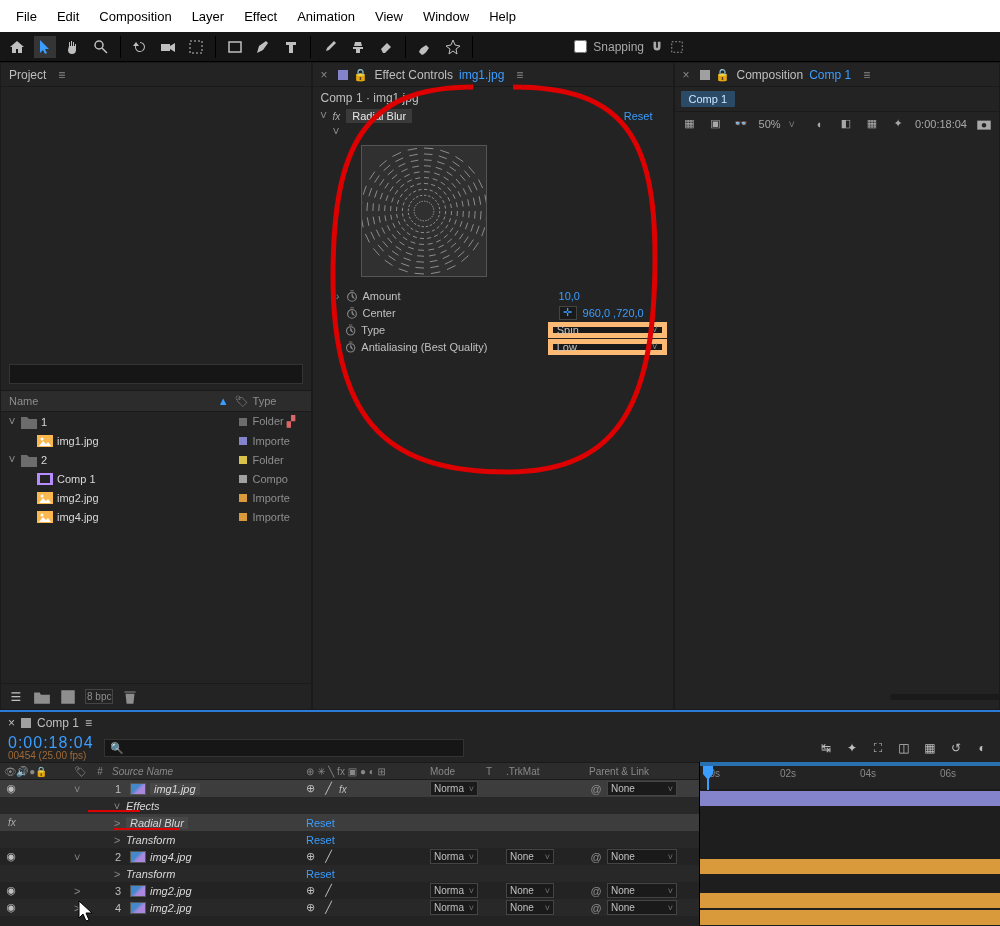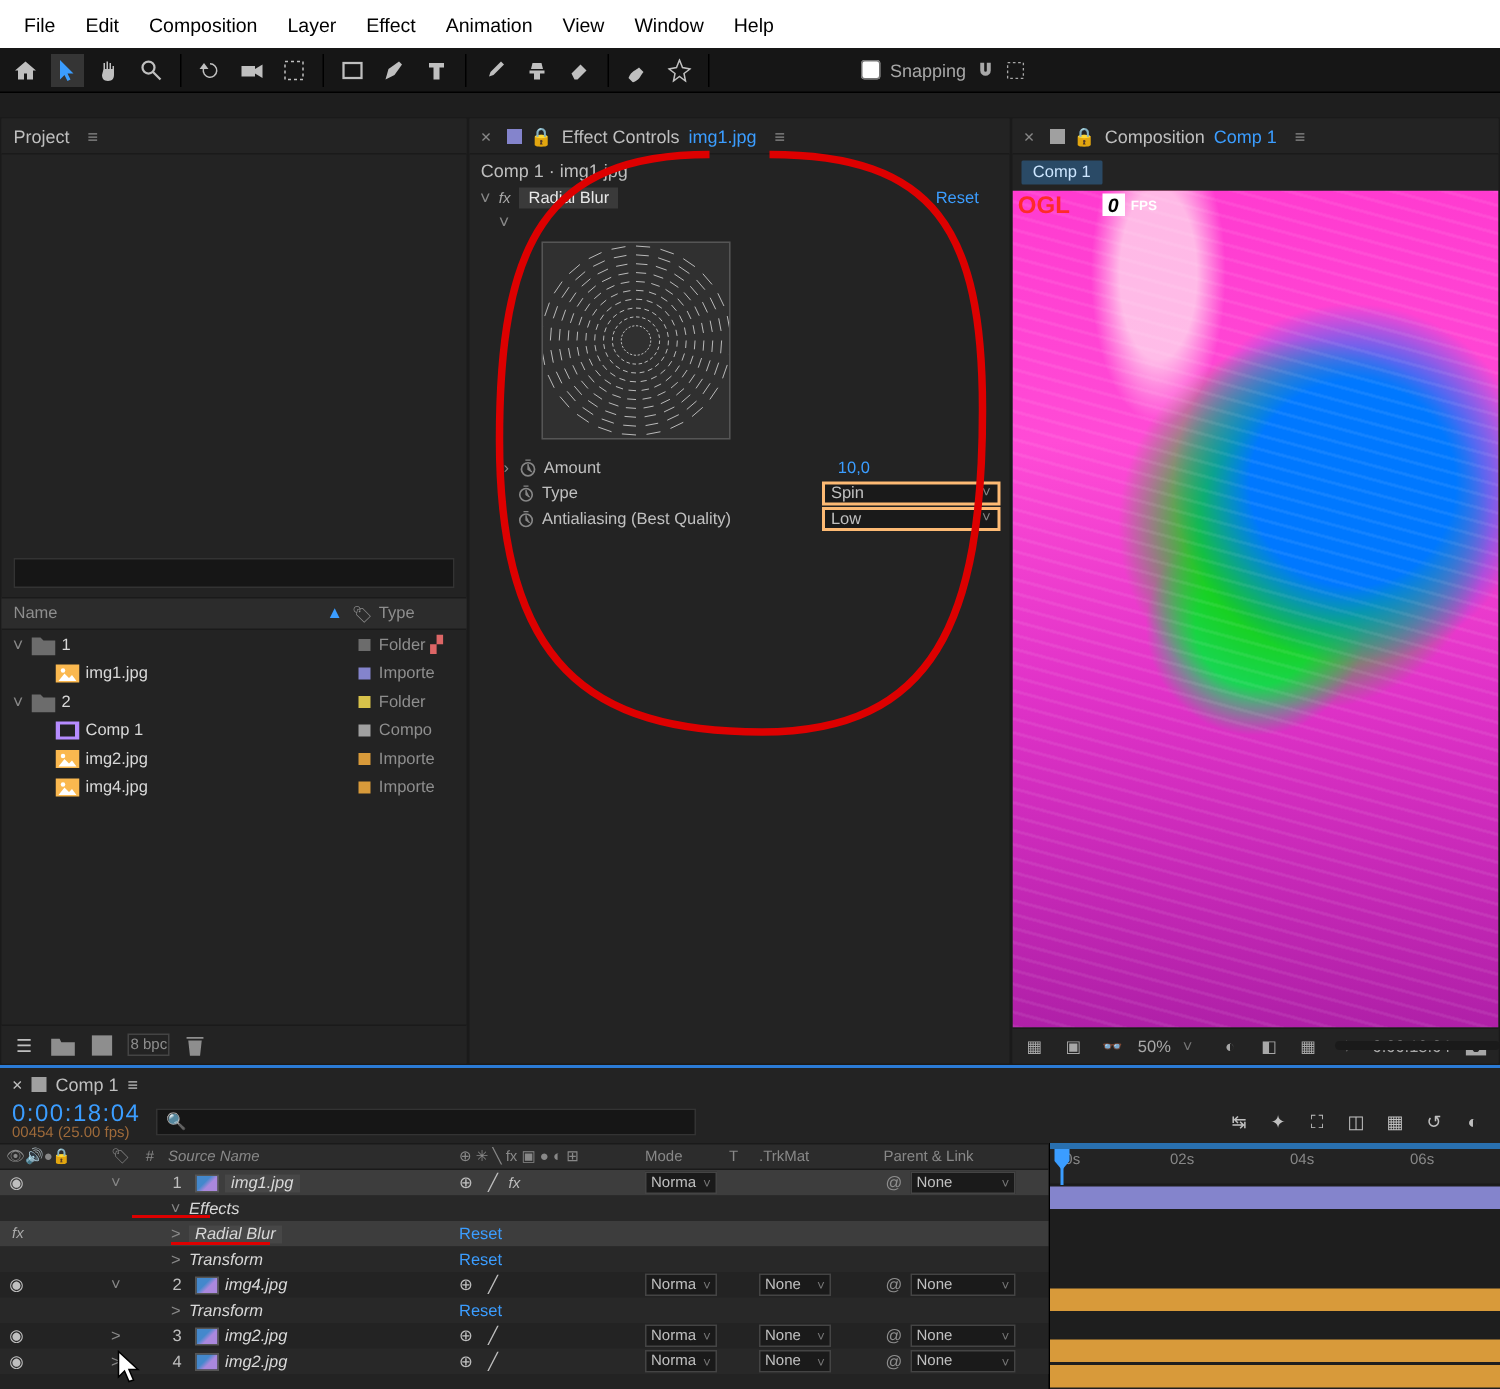--- a/index.html
+++ b/index.html
@@ -14,21 +14,21 @@
   .tbtn { width: 22px; height: 22px; display: flex; align-items: center; justify-content: center; fill: #bfbfbf; color: #bfbfbf; }
   .tbtn.sel { background: #353535; }
   .tbtn svg { width: 16px; height: 16px; }
   .snapping { display: flex; align-items: center; gap: 6px; margin-left: auto; margin-right: 310px; color:#a8a8a8; }
   .snapping input { accent-color:#5a5a5a; }
   .arrow-icon { fill:#3b9dff; }
   .toolsep { width:1px; height:22px; background:#000; margin:0 2px; }
 
   
   .main { display: flex; height: 648px; }
-  .panel { background: #232323; display: flex; flex-direction: column; border: 1px solid #1a1a1a; margin-top: 16px; }
+  .panel { background: #232323; display: flex; flex-direction: column; border: 1px solid #1a1a1a; }
   .panel-tab { height: 24px; display: flex; align-items: center; padding: 0 8px; background: #232323; border-bottom: 1px solid #1a1a1a; font-size: 12px; color:#bfbfbf; gap:6px; }
   .panel-tab .close { margin-right:4px; color:#888; }
   .panel-tab .opt{ margin-left:6px; color:#888; }
   .link { color: #3b9dff; }
 
   
   .project { width: 328px; }
   .project-search { padding: 6px 8px; }
   .project-search input { width:100%; background:#161616; border:1px solid #333; color:#888; padding:3px 6px; font-size:11px; outline:none; }
   .proj-header { display:flex; height:22px; background:#2c2c2c; align-items:center; padding:0 8px; font-size:11px; color:#8e8e8e; border-top:1px solid #1a1a1a; border-bottom:1px solid #1a1a1a; }
@@ -59,21 +59,21 @@
   .fx-row0 .reset{ margin-left:auto; margin-right:14px; color:#3b9dff; font-size:11px;}
   .tw2{ margin-left:14px; color:#888;}
   .blur-preview { width:126px; height:132px; border:1px solid #555; margin:6px 0 10px 42px; background:#303030; position:relative; overflow:hidden;}
   .blur-preview svg{ width:100%; height:100%; }
   .prop { display:flex; align-items:center; height:17px; font-size:11px; padding-left:14px; }
   .prop .sw{ width:14px; height:14px; margin-right:4px; fill:#868686; }
   .prop .pname{ width:196px; color:#c0c0c0; }
   .prop .pval{ color:#3b9dff; }
   .prop .pval .btn { width:18px; height:14px; background:#1a1a1a; border:1px solid #444; margin-right:6px; display:inline-flex; align-items:center; justify-content:center;}
   .prop .ptw{ width:10px; display:inline-block; text-align:center; color:#888; margin-right:2px;}
-  .dd { background:#1a1a1a; border:2px solid #fdba74; color:#c0c0c0; width:124px; height:16px; font-size:11px; padding:0 4px; display:flex; align-items:center; justify-content:space-between;}
+  .dd { background:#1a1a1a; border:5px solid #fdba74; color:#c0c0c0; width:124px; height:16px; font-size:11px; padding:0 4px; display:flex; align-items:center; justify-content:space-between;}
   .dd .chev{ color:#888; font-size:10px;}
 
   
   .annot{ position:absolute; left:10px; top:14px; width:340px; height:400px; pointer-events:none; }
   .annot svg{ width:100%; height:100%; }
 
   
   .comp { flex:1; display:flex; flex-direction:column;}
   .comp .chip{ background:#2a4a66; padding:2px 8px; margin:4px 6px; display:inline-block; font-size:11px; color:#cde6ff; border-radius:1px;}
   .viewer { flex:1; background:#232323; position:relative; overflow:hidden;}
@@ -428,20 +428,29 @@
           </svg>
         <span class="pname">Amount</span>
         <span class="pval link">10,0</span>
       </div>
       <div class="prop">
         <span class="ptw"></span>
         <svg class="sw" viewBox="0 0 16 16">
             <circle cx="8" cy="9" r="5" fill="none" stroke="#868686" stroke-width="1.3"></circle>
             <path stroke="#868686" d="M8 5v4l3 2M6 2h4"></path>
           </svg>
+        <span class="pname">Center</span>
+        <span class="pval"><span class="btn">✛</span><span class="link">960,0 ,720,0</span></span>
+      </div>
+      <div class="prop">
+        <span class="ptw"></span>
+        <svg class="sw" viewBox="0 0 16 16">
+            <circle cx="8" cy="9" r="5" fill="none" stroke="#868686" stroke-width="1.3"></circle>
+            <path stroke="#868686" d="M8 5v4l3 2M6 2h4"></path>
+          </svg>
         <span class="pname">Type</span>
         <span class="dd">
             <span>Spin</span>
             <span class="chev">˅</span>
           </span>
       </div>
       <div class="prop">
         <span class="ptw"></span>
         <svg class="sw" viewBox="0 0 16 16">
             <circle cx="8" cy="9" r="5" fill="none" stroke="#868686" stroke-width="1.3"></circle>
@@ -465,28 +474,20 @@
   <div class="panel comp">
     <div class="panel-tab">
       <span class="close">×</span>
       <span style="width:10px;height:10px;background:#a0a0a0;display:inline-block;"></span>
       <span style="color:#888">🔒</span>
       <span>Composition </span>
         <span class="link">Comp 1</span>
       <span class="opt">≡</span>
     </div>
     <div><span class="chip">Comp 1</span></div>
-    <div class="viewer">
-      <div class="portrait"></div>
-      <div class="ogl">OGL</div>
-      <div class="fps">
-        <span class="n">0</span>
-          <span class="t">FPS</span>
-      </div>
-    </div>
     <div class="viewer-footer">
       <div class="vfbtn">▦</div>
       <div class="vfbtn">▣</div>
       <div class="vfbtn">👓</div>
       <span>50%</span>
         <span style="color:#777">˅</span>
       <div style="flex:1"></div>
       <div class="vfbtn">◐</div>
       <div class="vfbtn">◧</div>
       <div class="vfbtn">▦</div>

